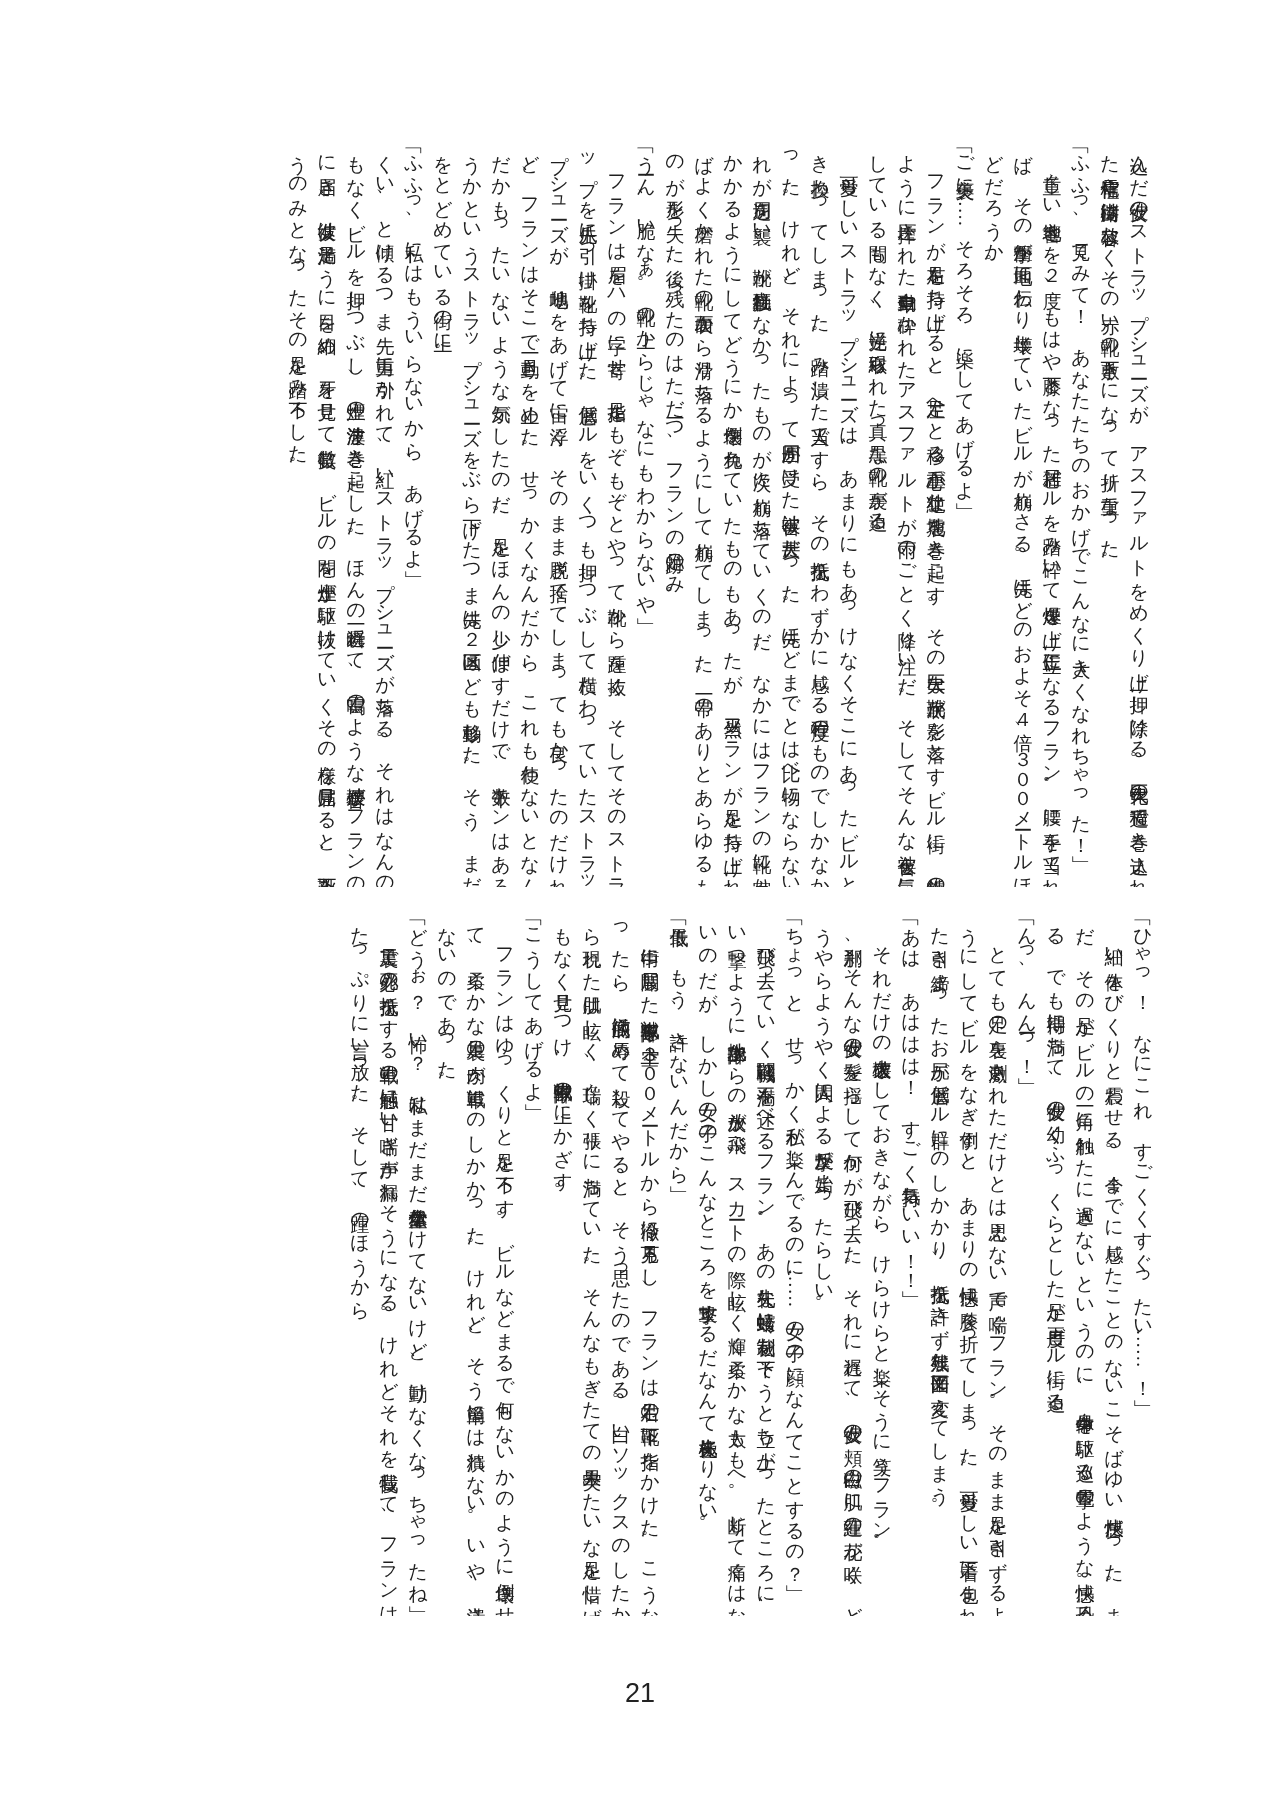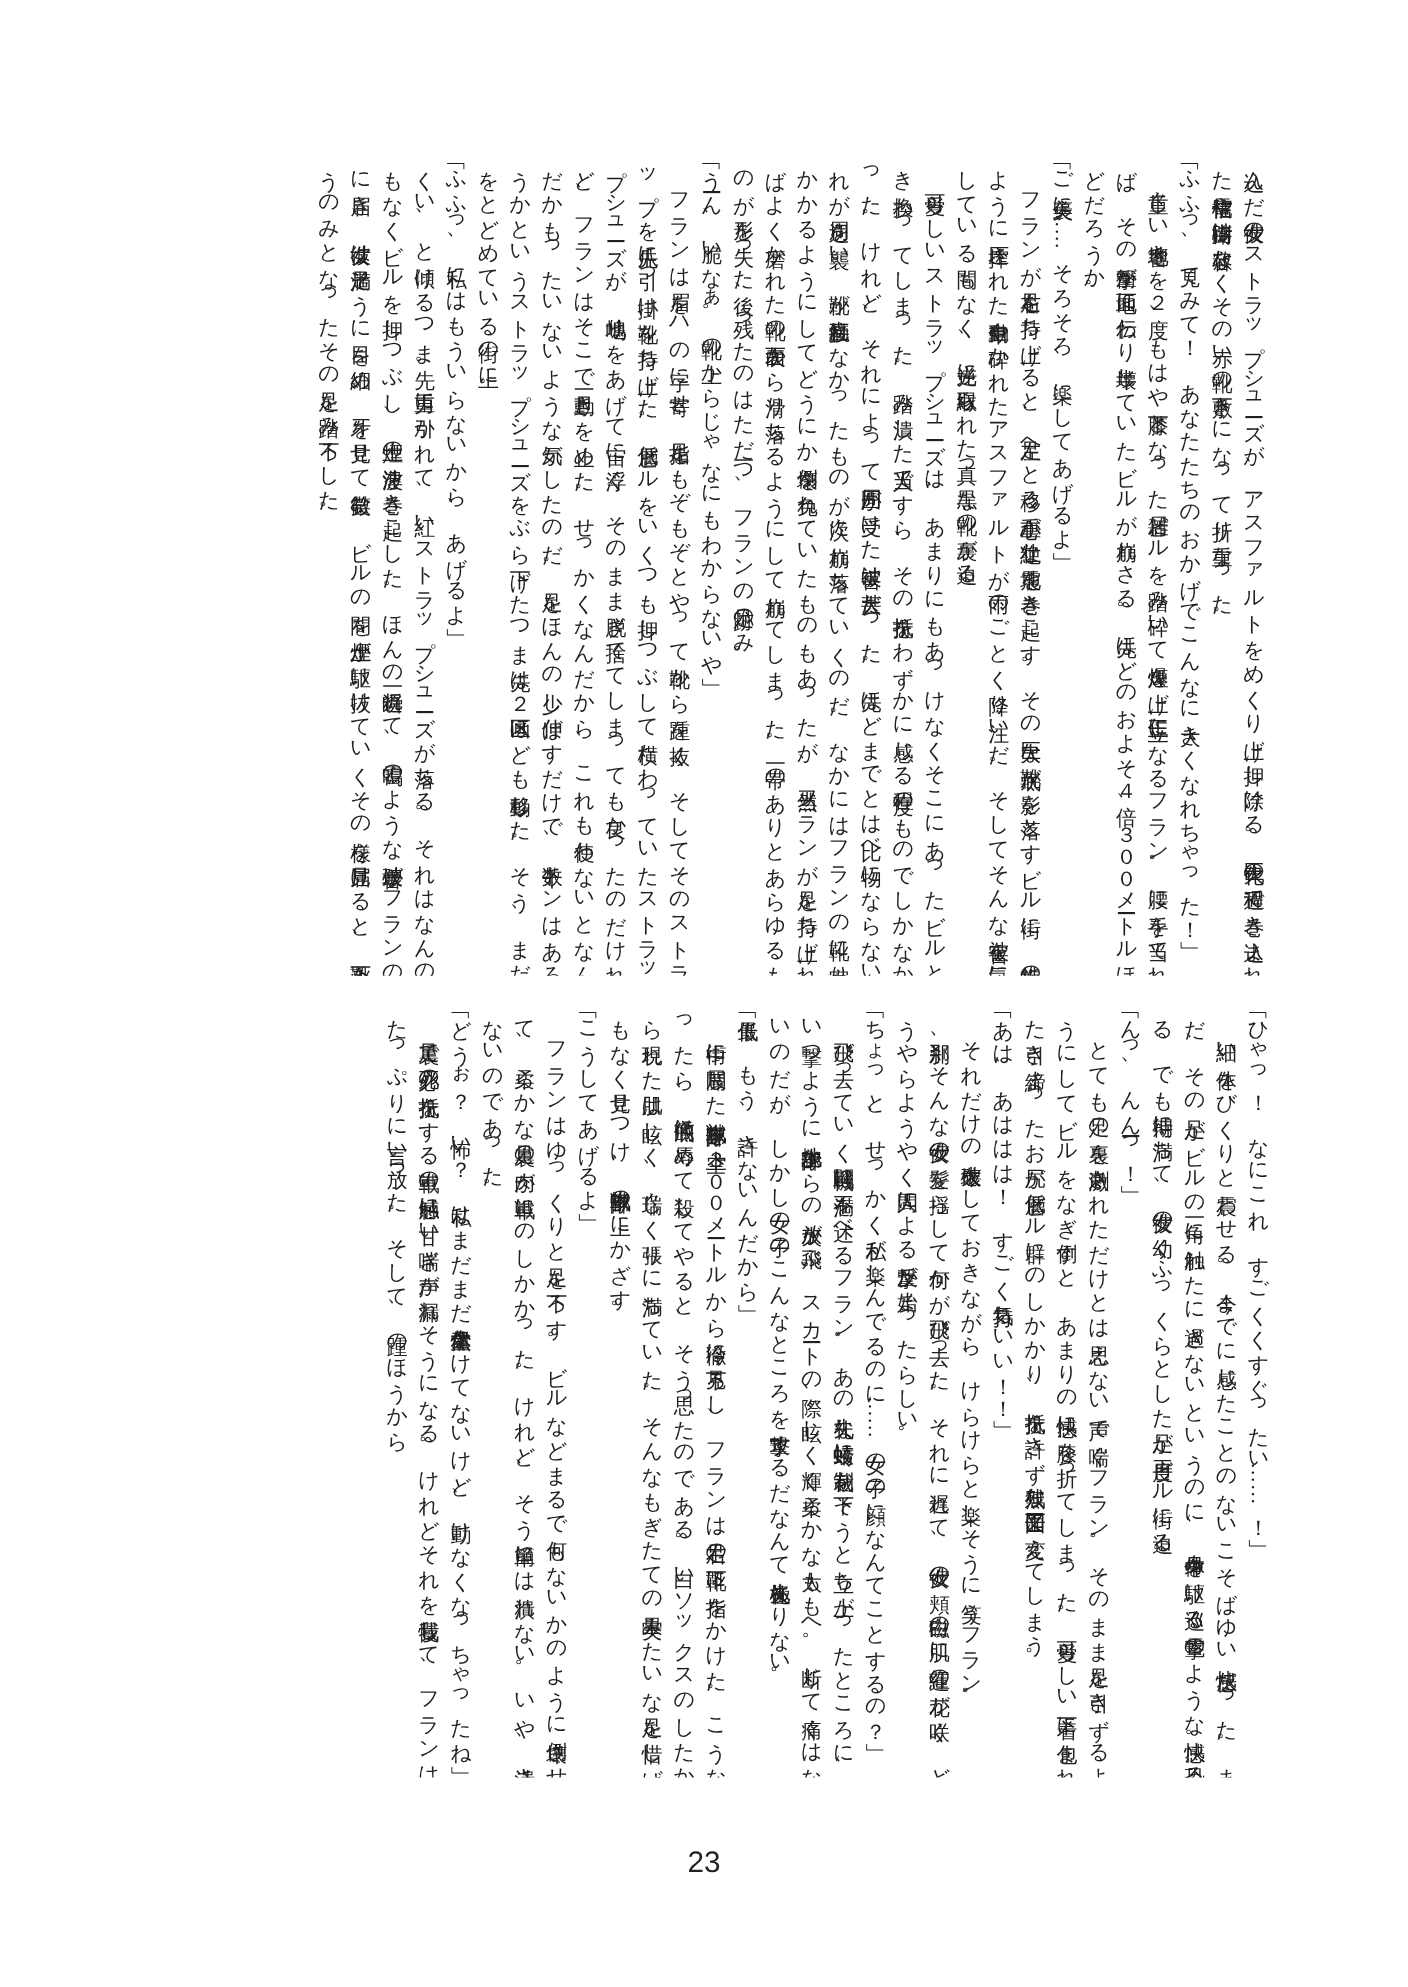--- a/index.html
+++ b/index.html
@@ -81,14 +81,14 @@
       <p>「ちょっと、せっかく私が楽しんでるのに……女の子の顔になんてことするの？」</p>
       <p>　飛び去っていく戦闘機に不満を述べるフラン。あの失礼な蚊蜻蛉に制裁を下そうと立ち上がったところに、追い撃つように地上部隊からの放火が飛ぶ。スカートの際、眩しく輝く柔らかな太ももへ。断じて痛くはないのだが、しかし女の子のこんなところを攻撃するだなんて失礼極まりない。</p>
       <p>「最低！　もう、許さないんだから」</p>
       <p>　街中に展開した戦車部隊を上空３００メートルから冷徹に見下ろし、フランは右足の靴下に指をかけた。こうなったら、徹底的に辱めて殺してやると、そう思ったのである。白いソックスのしたから現れた肌は眩しく、瑞々しく張りに満ちていた。そんなもぎたての果実みたいな足を惜しげもなく見せつけ、戦車部隊の上にかざす。</p>
       <p>「こうしてあげるよ」</p>
       <p>　フランはゆっくりと足を下ろす。ビルなどまるで何もないかのように倒壊させて、柔らかな足裏の肉が戦車にのしかかった。けれど、そう簡単には潰れない。いや、潰さないのであった。</p>
       <p>「どうぉ？　怖い？　私はまだまだ全然体重かけてないけど、動けなくなっちゃったね」</p>
       <p>　足裏で必死の抵抗をする戦車の感触に甘い喘ぎ声が漏れそうになる。けれどそれを我慢して、フランは余裕たっぷりに言い放った。そして、踵のほうから</p>
     </section>
 
-  <div class="page-number">23</div>
+  <div class="page-number">21</div>
 </div>
 
 </body></html>

